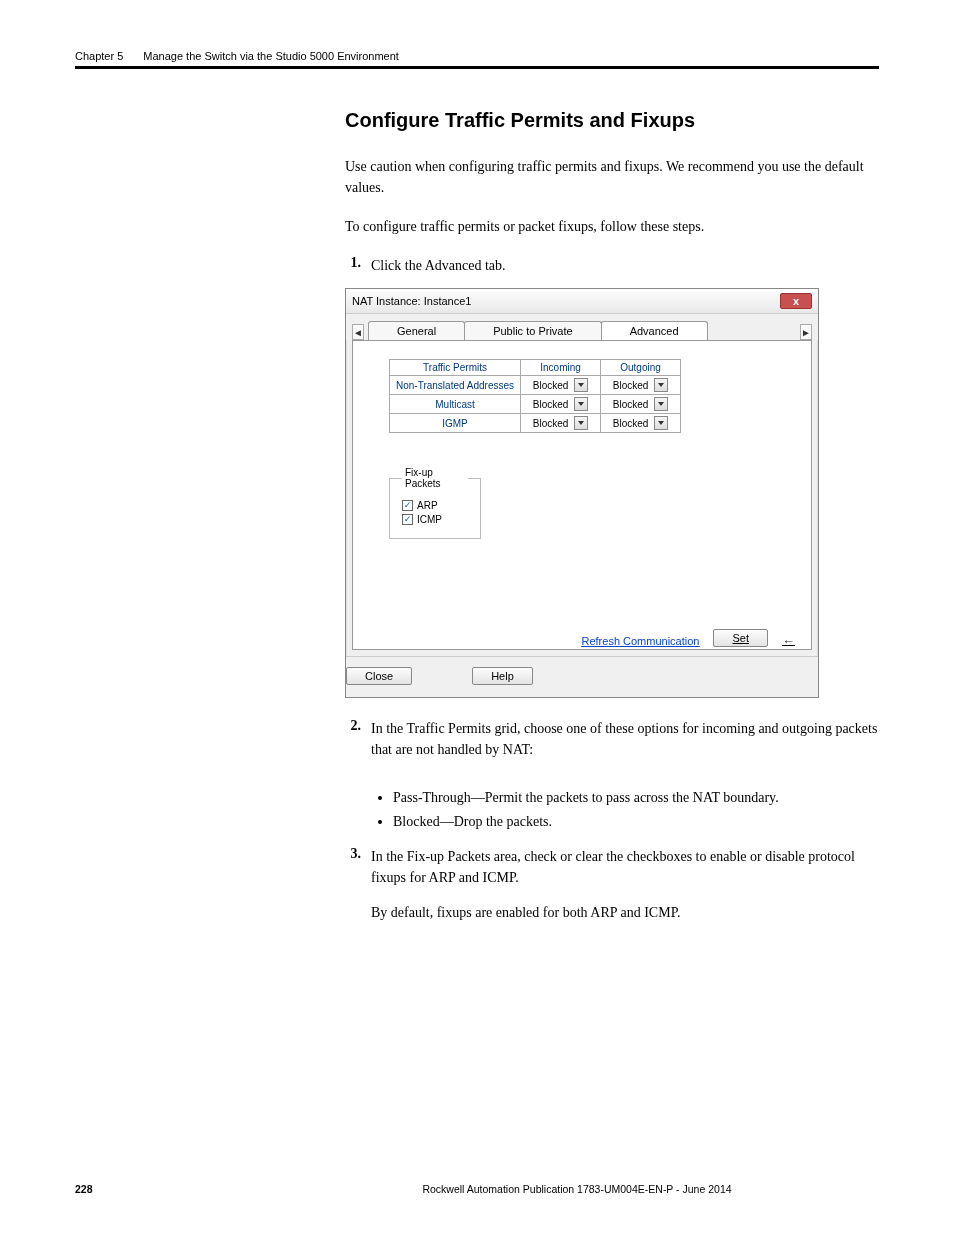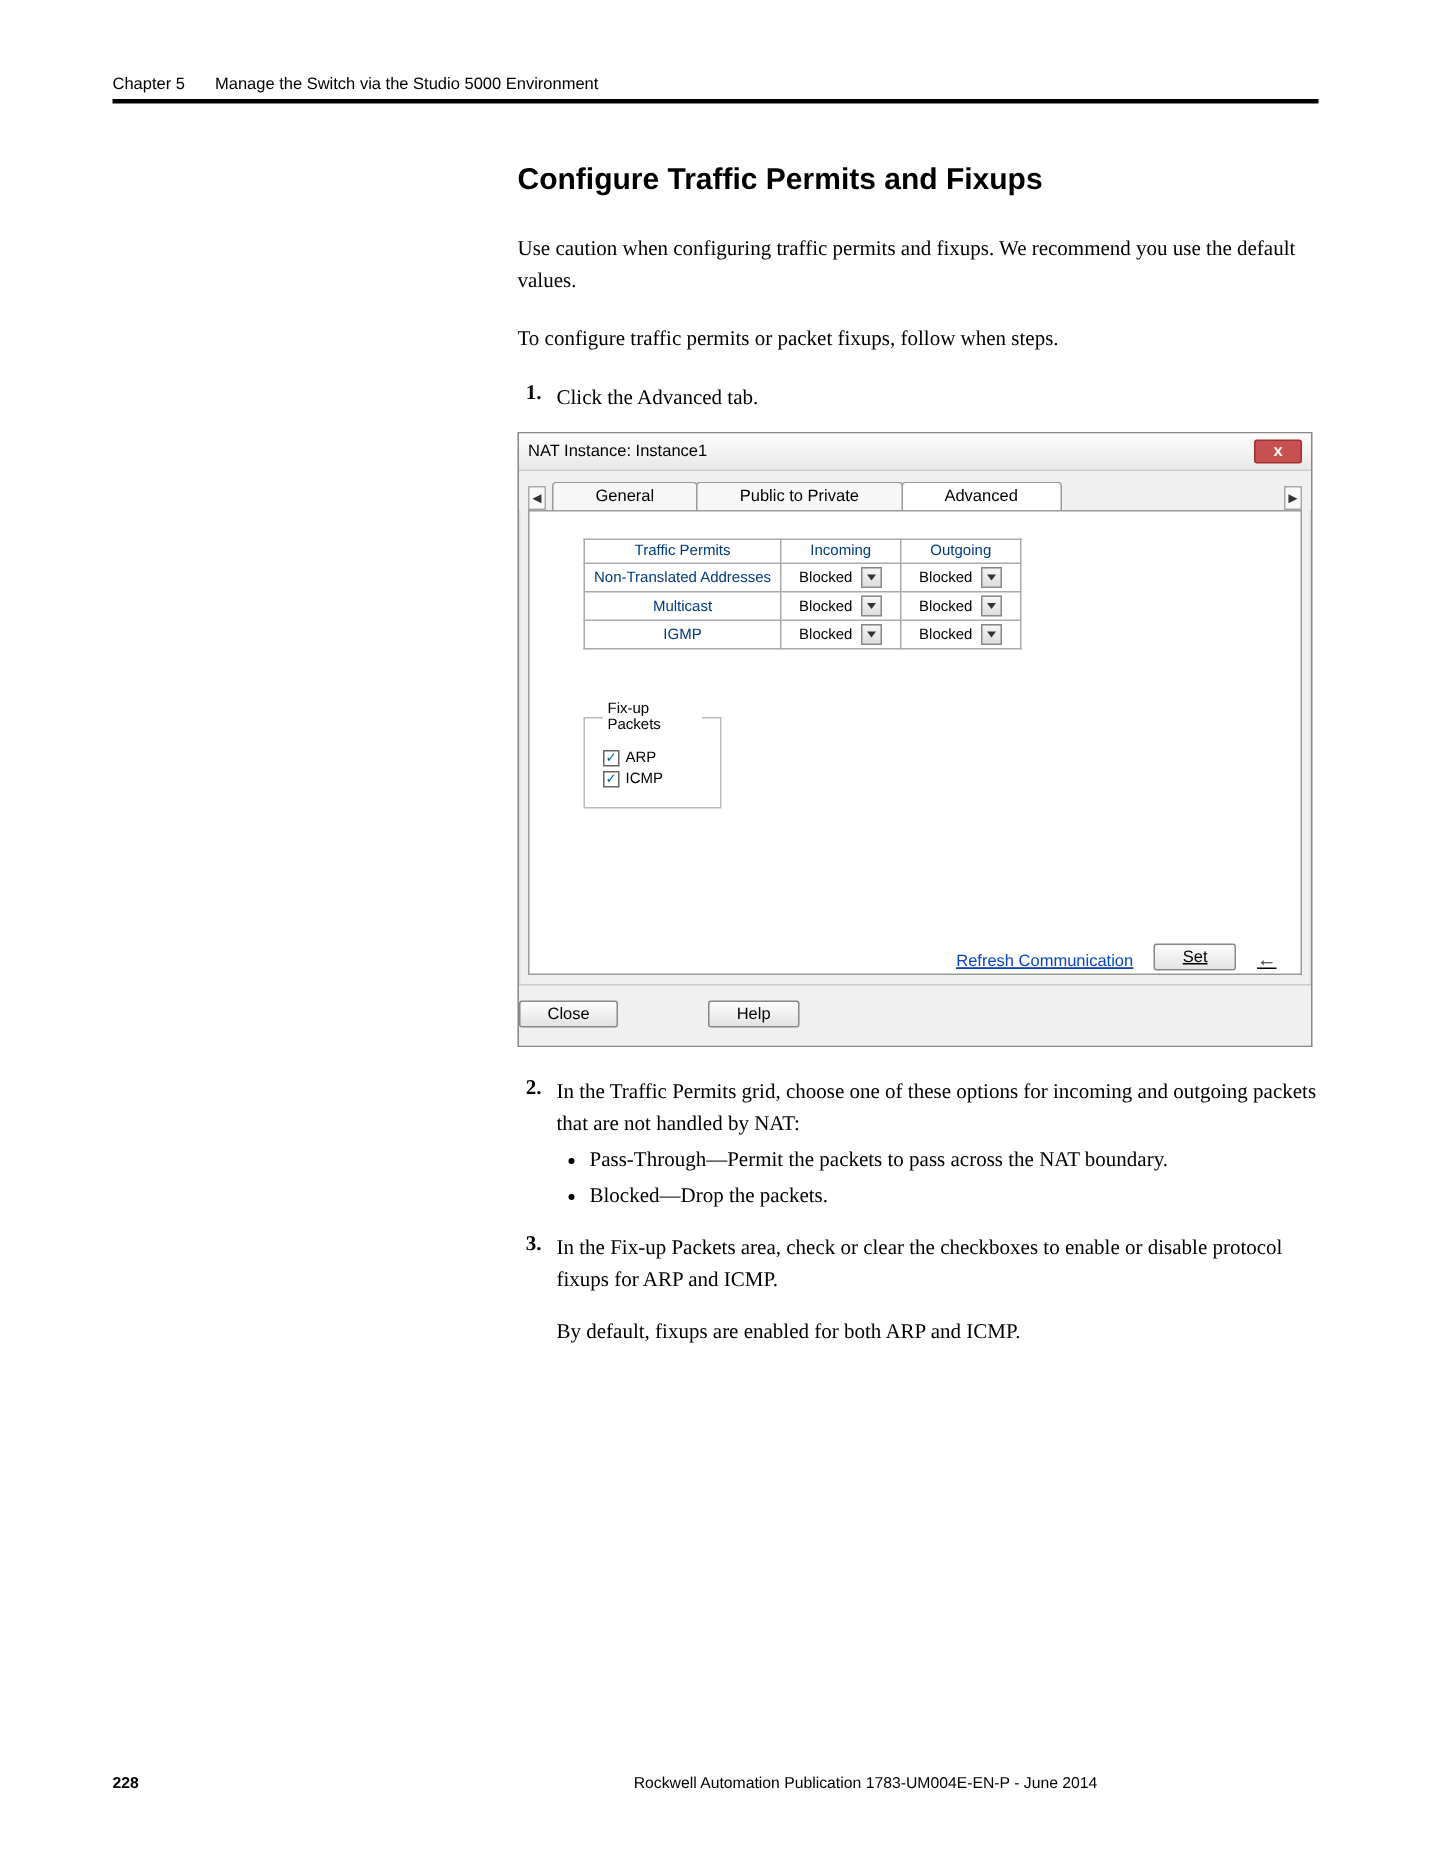--- a/index.html
+++ b/index.html
@@ -27,26 +27,26 @@
     font-family: Arial, Helvetica, sans-serif;
     font-weight: bold;
     font-size: 20px;
     margin-bottom: 24px;
   }
   p.body { font-size: 14px; line-height: 1.5; margin-bottom: 18px; }
   ol.steps { list-style: none; }
   ol.steps > li { display:flex; margin-bottom:12px; }
   .step-num { font-weight: bold; font-size:14px; width: 26px; flex-shrink:0; text-align:right; padding-right:10px;}
   .step-body { font-size:14px; line-height:1.5; }
-  ul.bullets { margin-top: 2px; margin-left: 22px; }
+  ul.bullets { margin-top: 26px; margin-left: 22px; }
   ul.bullets li { font-size:14px; line-height:1.7; list-style: disc; }
 
   
   .dialog {
-    width: 530px;
+    width: 474px;
     margin: 6px 12px 20px 0;
     border: 1px solid #888;
     background: #f0f0f0;
     font-family: "Segoe UI", Tahoma, sans-serif;
     font-size: 11px;
     box-shadow: 0 0 0 1px #ddd inset;
   }
   .titlebar {
     background: linear-gradient(#fdfdfd,#e8e8e8);
     padding: 4px 6px;
@@ -192,21 +192,21 @@
 
 <div class="header-row">
   <span class="chapter-label">Chapter 5</span>
   <span class="chapter-title">Manage the Switch via the Studio 5000 Environment</span>
 </div>
 <div class="hr-thick"></div>
 
 <div class="content">
   <h2>Configure Traffic Permits and Fixups</h2>
   <p class="body">Use caution when configuring traffic permits and fixups. We recommend you use the default values.</p>
-  <p class="body">To configure traffic permits or packet fixups, follow when steps.</p>
+  <p class="body">To configure traffic permits or packet fixups, follow these steps.</p>
 
   <ol class="steps">
     <li>
       <span class="step-num">1.</span>
       <span class="step-body">Click the Advanced tab.</span>
     </li>
   </ol>
 
   <div class="dialog">
     <div class="titlebar">

